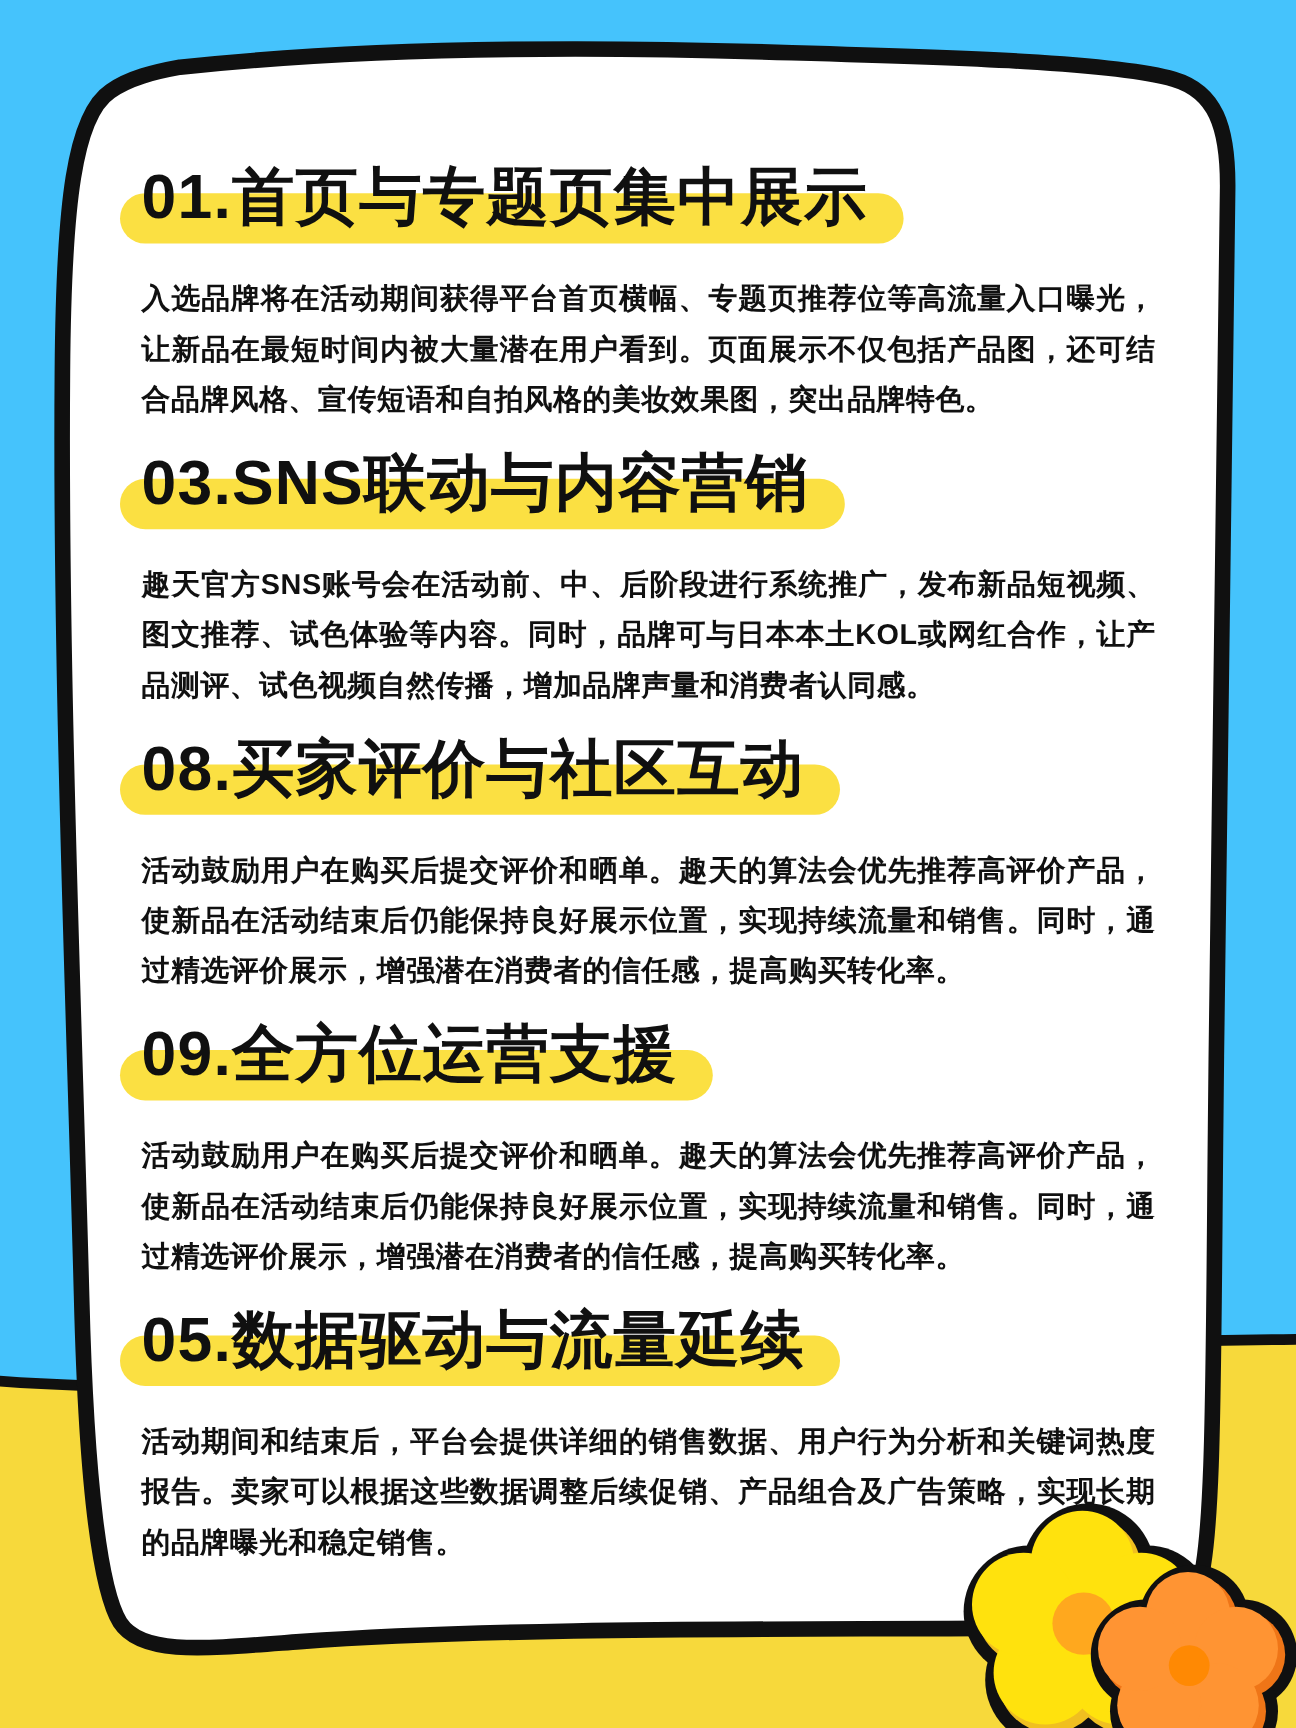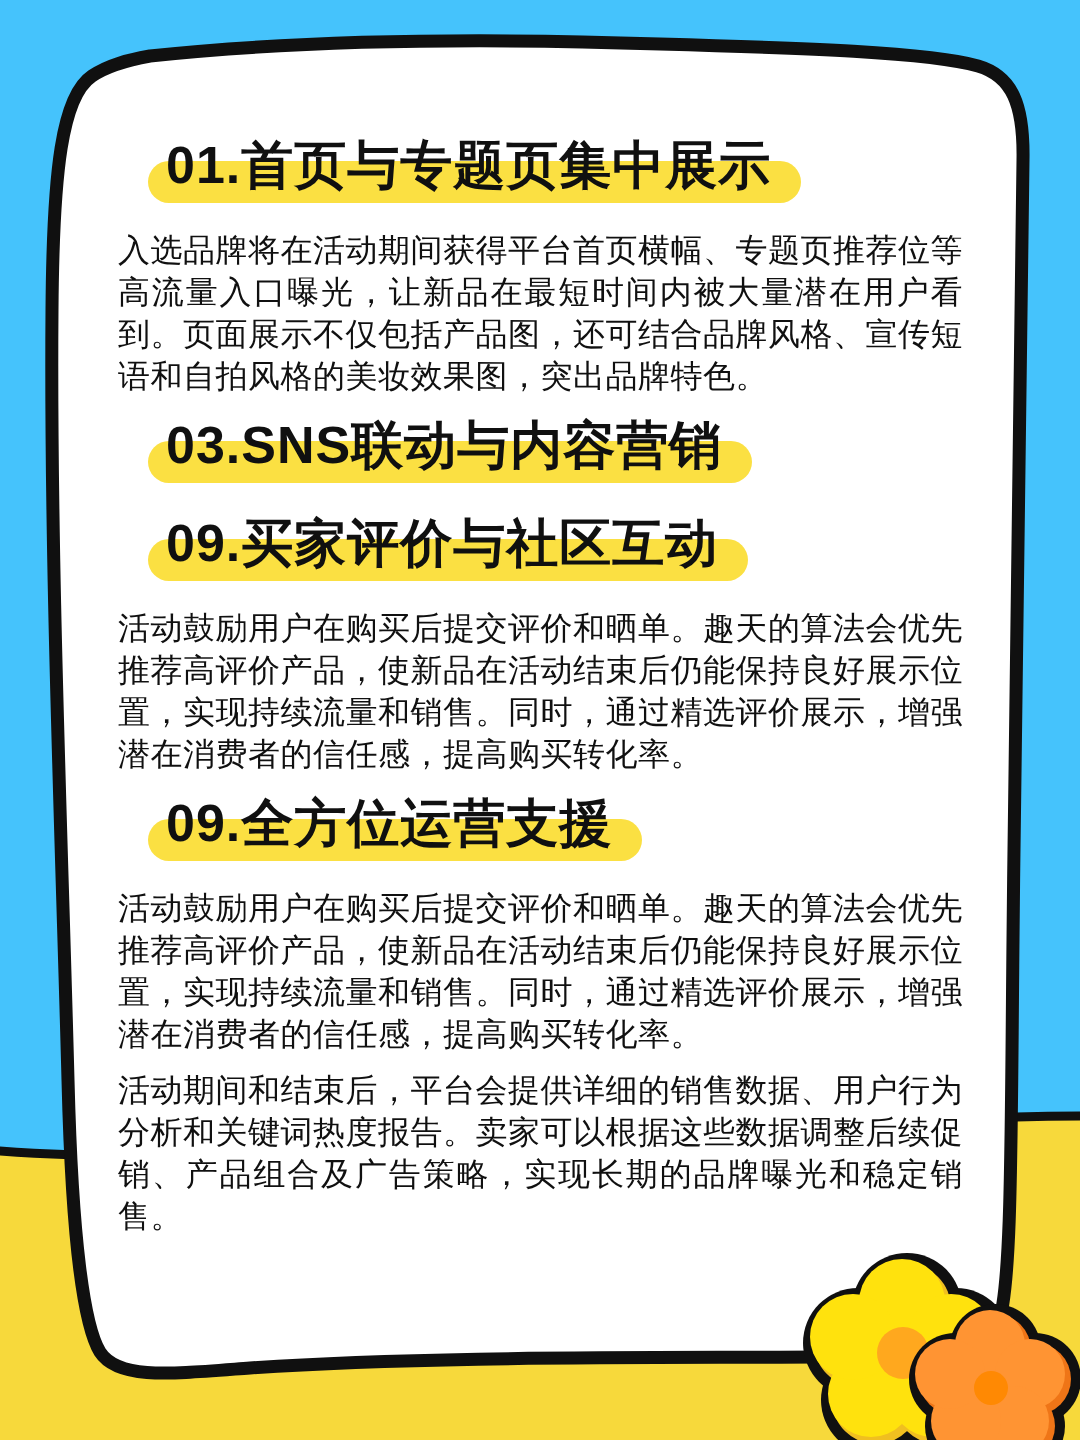--- a/index.html
+++ b/index.html
@@ -37,35 +37,34 @@
     font-weight:900;
     letter-spacing:1px;
     color:var(--c_ink);
     margin:0 0 30px 0;
     display:block;
   }
   .pill{
     position:relative;
     display:inline-block;
     z-index:0;
-    margin-left:48px;
   }
   .pill::before{
     content:"";
     position:absolute;
     left:-18px;right:-30px;
     top:30px;height:42px;
     background:var(--c_pill);
     border-radius:34px;
     z-index:-1;
   }
   .sec-body{
-    font-size:32px;
+    font-size:24px;
     line-height:42px;
-    font-weight:400;
+    font-weight:700;
     letter-spacing:0.5px;
     color:var(--c_ink);
     margin:0 0 14px 0;
     text-align:justify;
   }
   svg{display:block;}
   .bg-svg{z-index:0;}
   .card-svg{z-index:1;}
   .flowers-svg{z-index:5;}
 </style>
@@ -95,31 +94,35 @@
 <div class="content">
 
   <h2 class="sec-heading">
     <span class="pill">01.首页与专题页集中展示</span>
   </h2>
   <p class="sec-body">入选品牌将在活动期间获得平台首页横幅、专题页推荐位等高流量入口曝光，让新品在最短时间内被大量潜在用户看到。页面展示不仅包括产品图，还可结合品牌风格、宣传短语和自拍风格的美妆效果图，突出品牌特色。</p>
 
   <h2 class="sec-heading">
     <span class="pill">03.SNS联动与内容营销</span>
   </h2>
+  <p class="sec-body">趣天官方SNS账号会在活动前、中、后阶段进行系统推广，发布新品短视频、图文推荐、试色体验等内容。同时，品牌可与日本本土KOL或网红合作，让产品测评、试色视频自然传播，增加品牌声量和消费者认同感。</p>
 
   <h2 class="sec-heading">
-    <span class="pill">09.买家评价与社区互动</span>
+    <span class="pill">08.买家评价与社区互动</span>
   </h2>
   <p class="sec-body">活动鼓励用户在购买后提交评价和晒单。趣天的算法会优先推荐高评价产品，使新品在活动结束后仍能保持良好展示位置，实现持续流量和销售。同时，通过精选评价展示，增强潜在消费者的信任感，提高购买转化率。</p>
 
   <h2 class="sec-heading">
     <span class="pill">09.全方位运营支援</span>
   </h2>
   <p class="sec-body">活动鼓励用户在购买后提交评价和晒单。趣天的算法会优先推荐高评价产品，使新品在活动结束后仍能保持良好展示位置，实现持续流量和销售。同时，通过精选评价展示，增强潜在消费者的信任感，提高购买转化率。</p>
 
+  <h2 class="sec-heading">
+    <span class="pill">05.数据驱动与流量延续</span>
+  </h2>
   <p class="sec-body">活动期间和结束后，平台会提供详细的销售数据、用户行为分析和关键词热度报告。卖家可以根据这些数据调整后续促销、产品组合及广告策略，实现长期的品牌曝光和稳定销售。</p>
 
 </div>
 
 <svg class="layer flowers-svg" viewBox="0 0 1080 1440" width="1080" height="1440" aria-hidden="true">
 
   <g>
 
     <g style="fill:var(--c_ink);">
       <circle cx="907" cy="1308" r="55"></circle>

